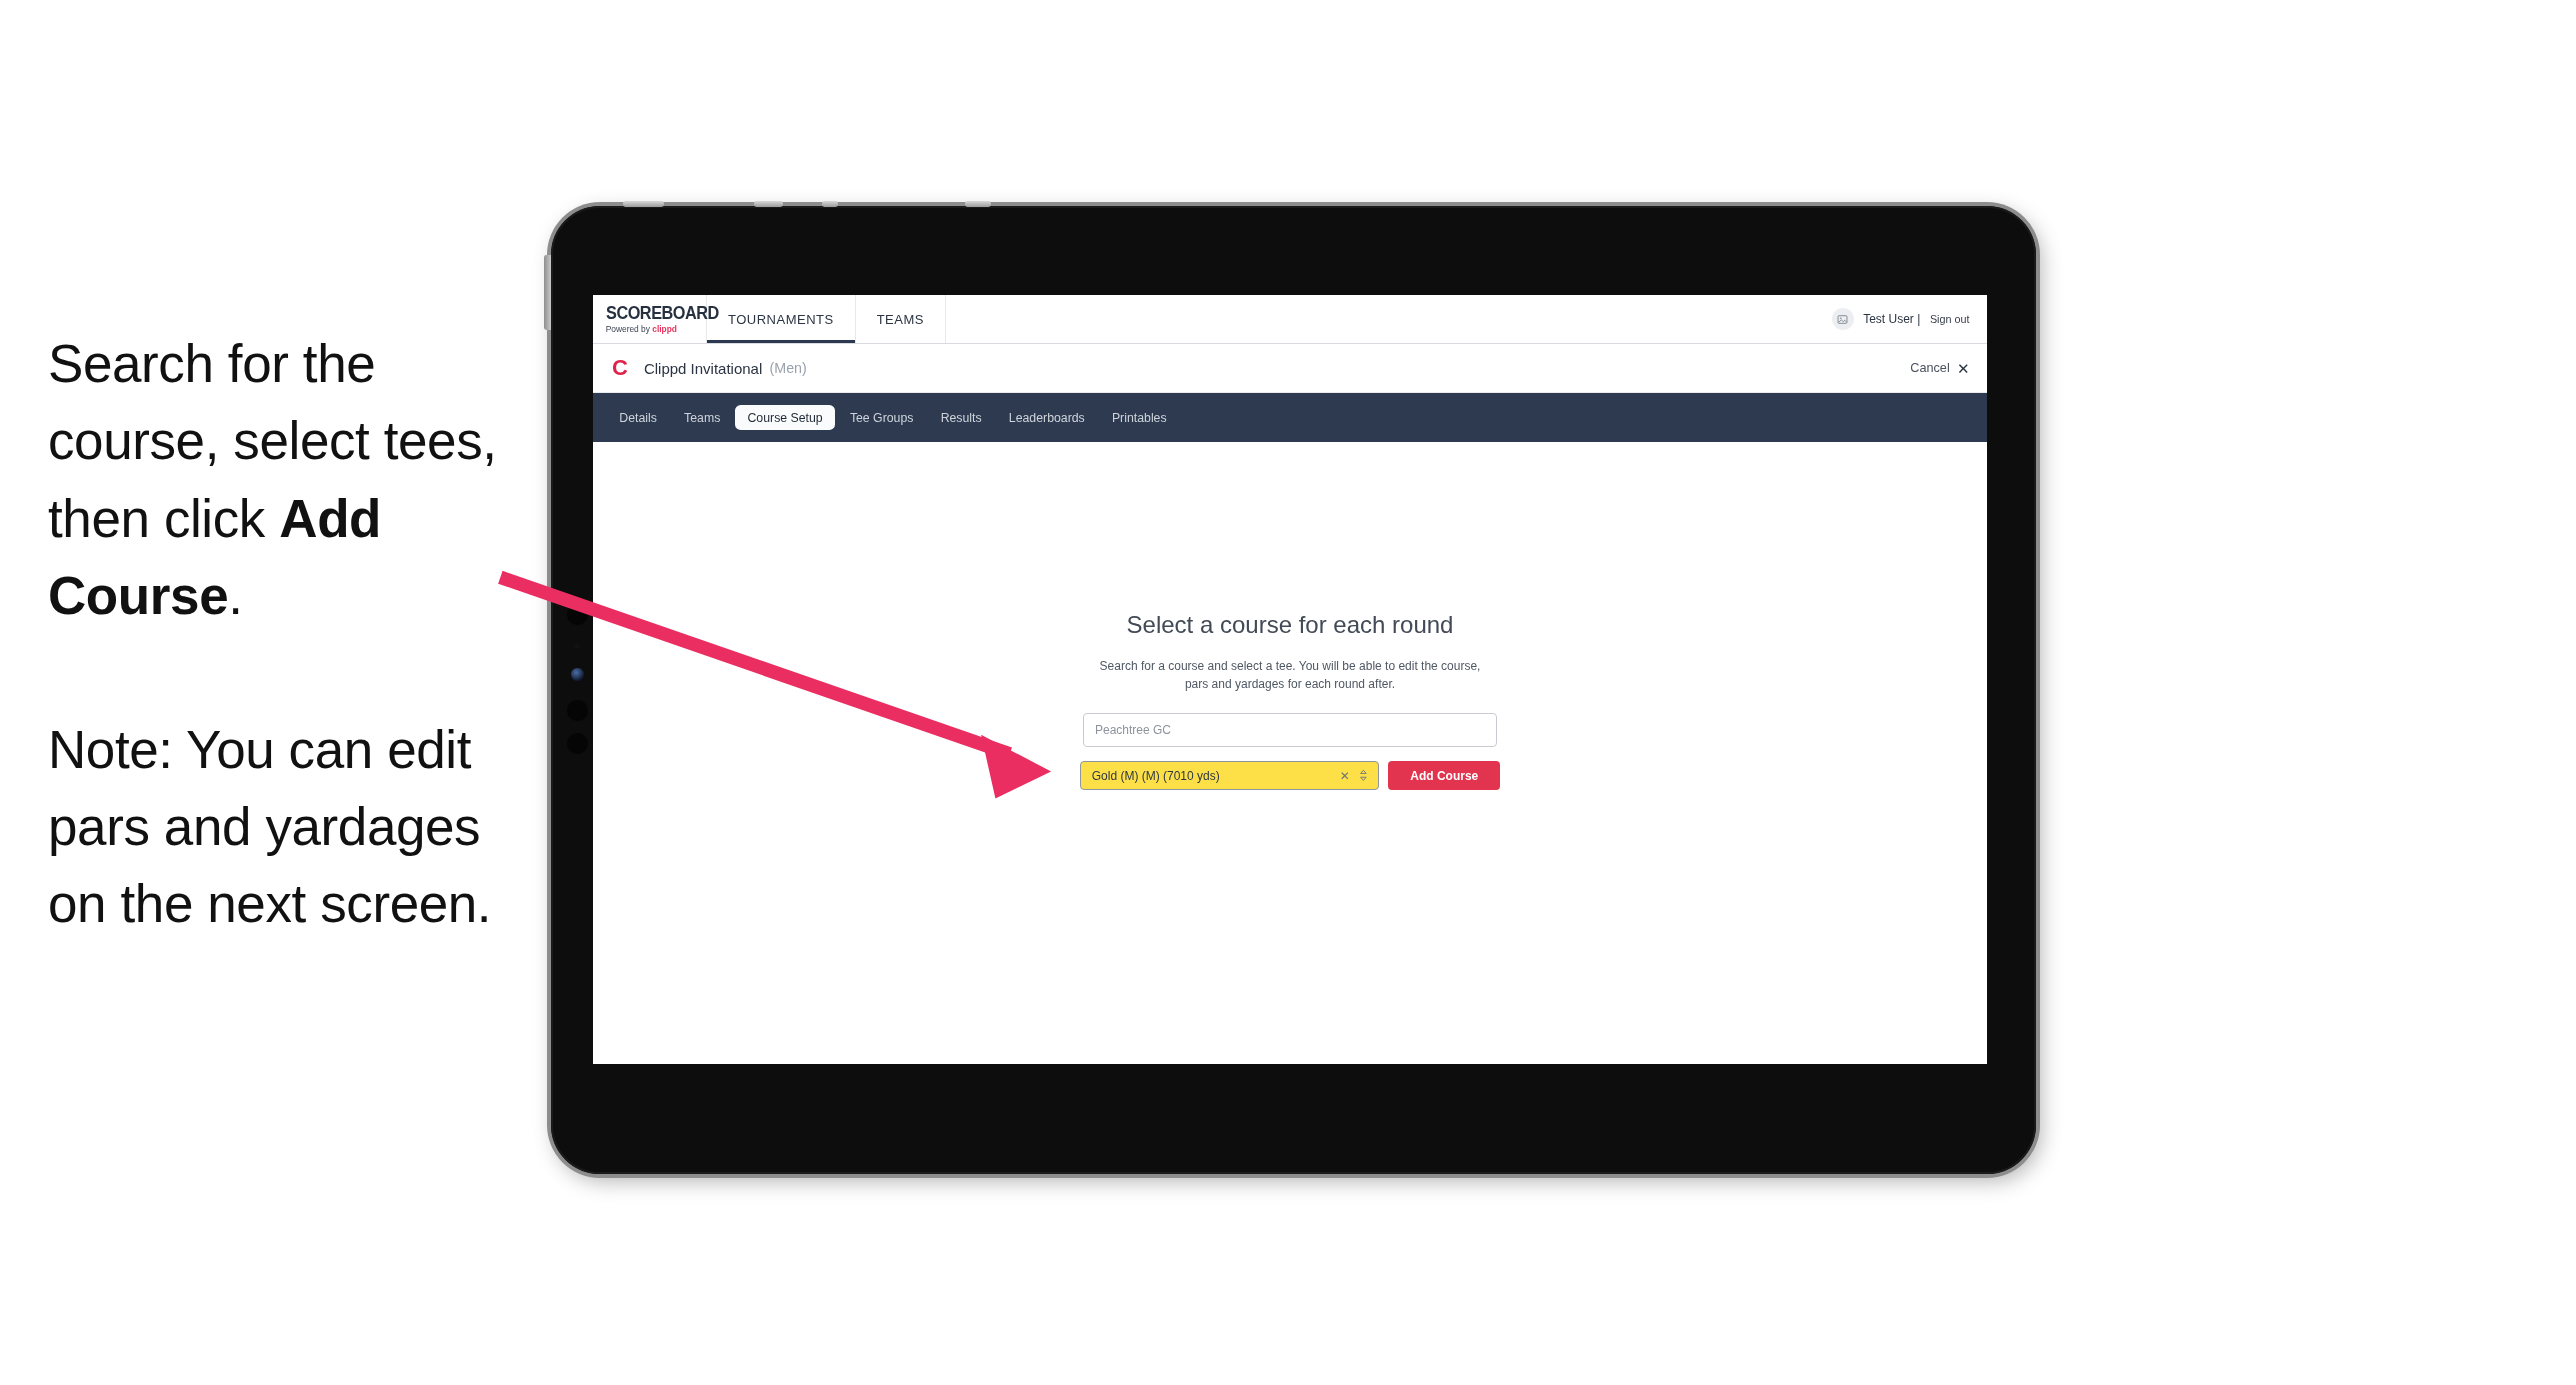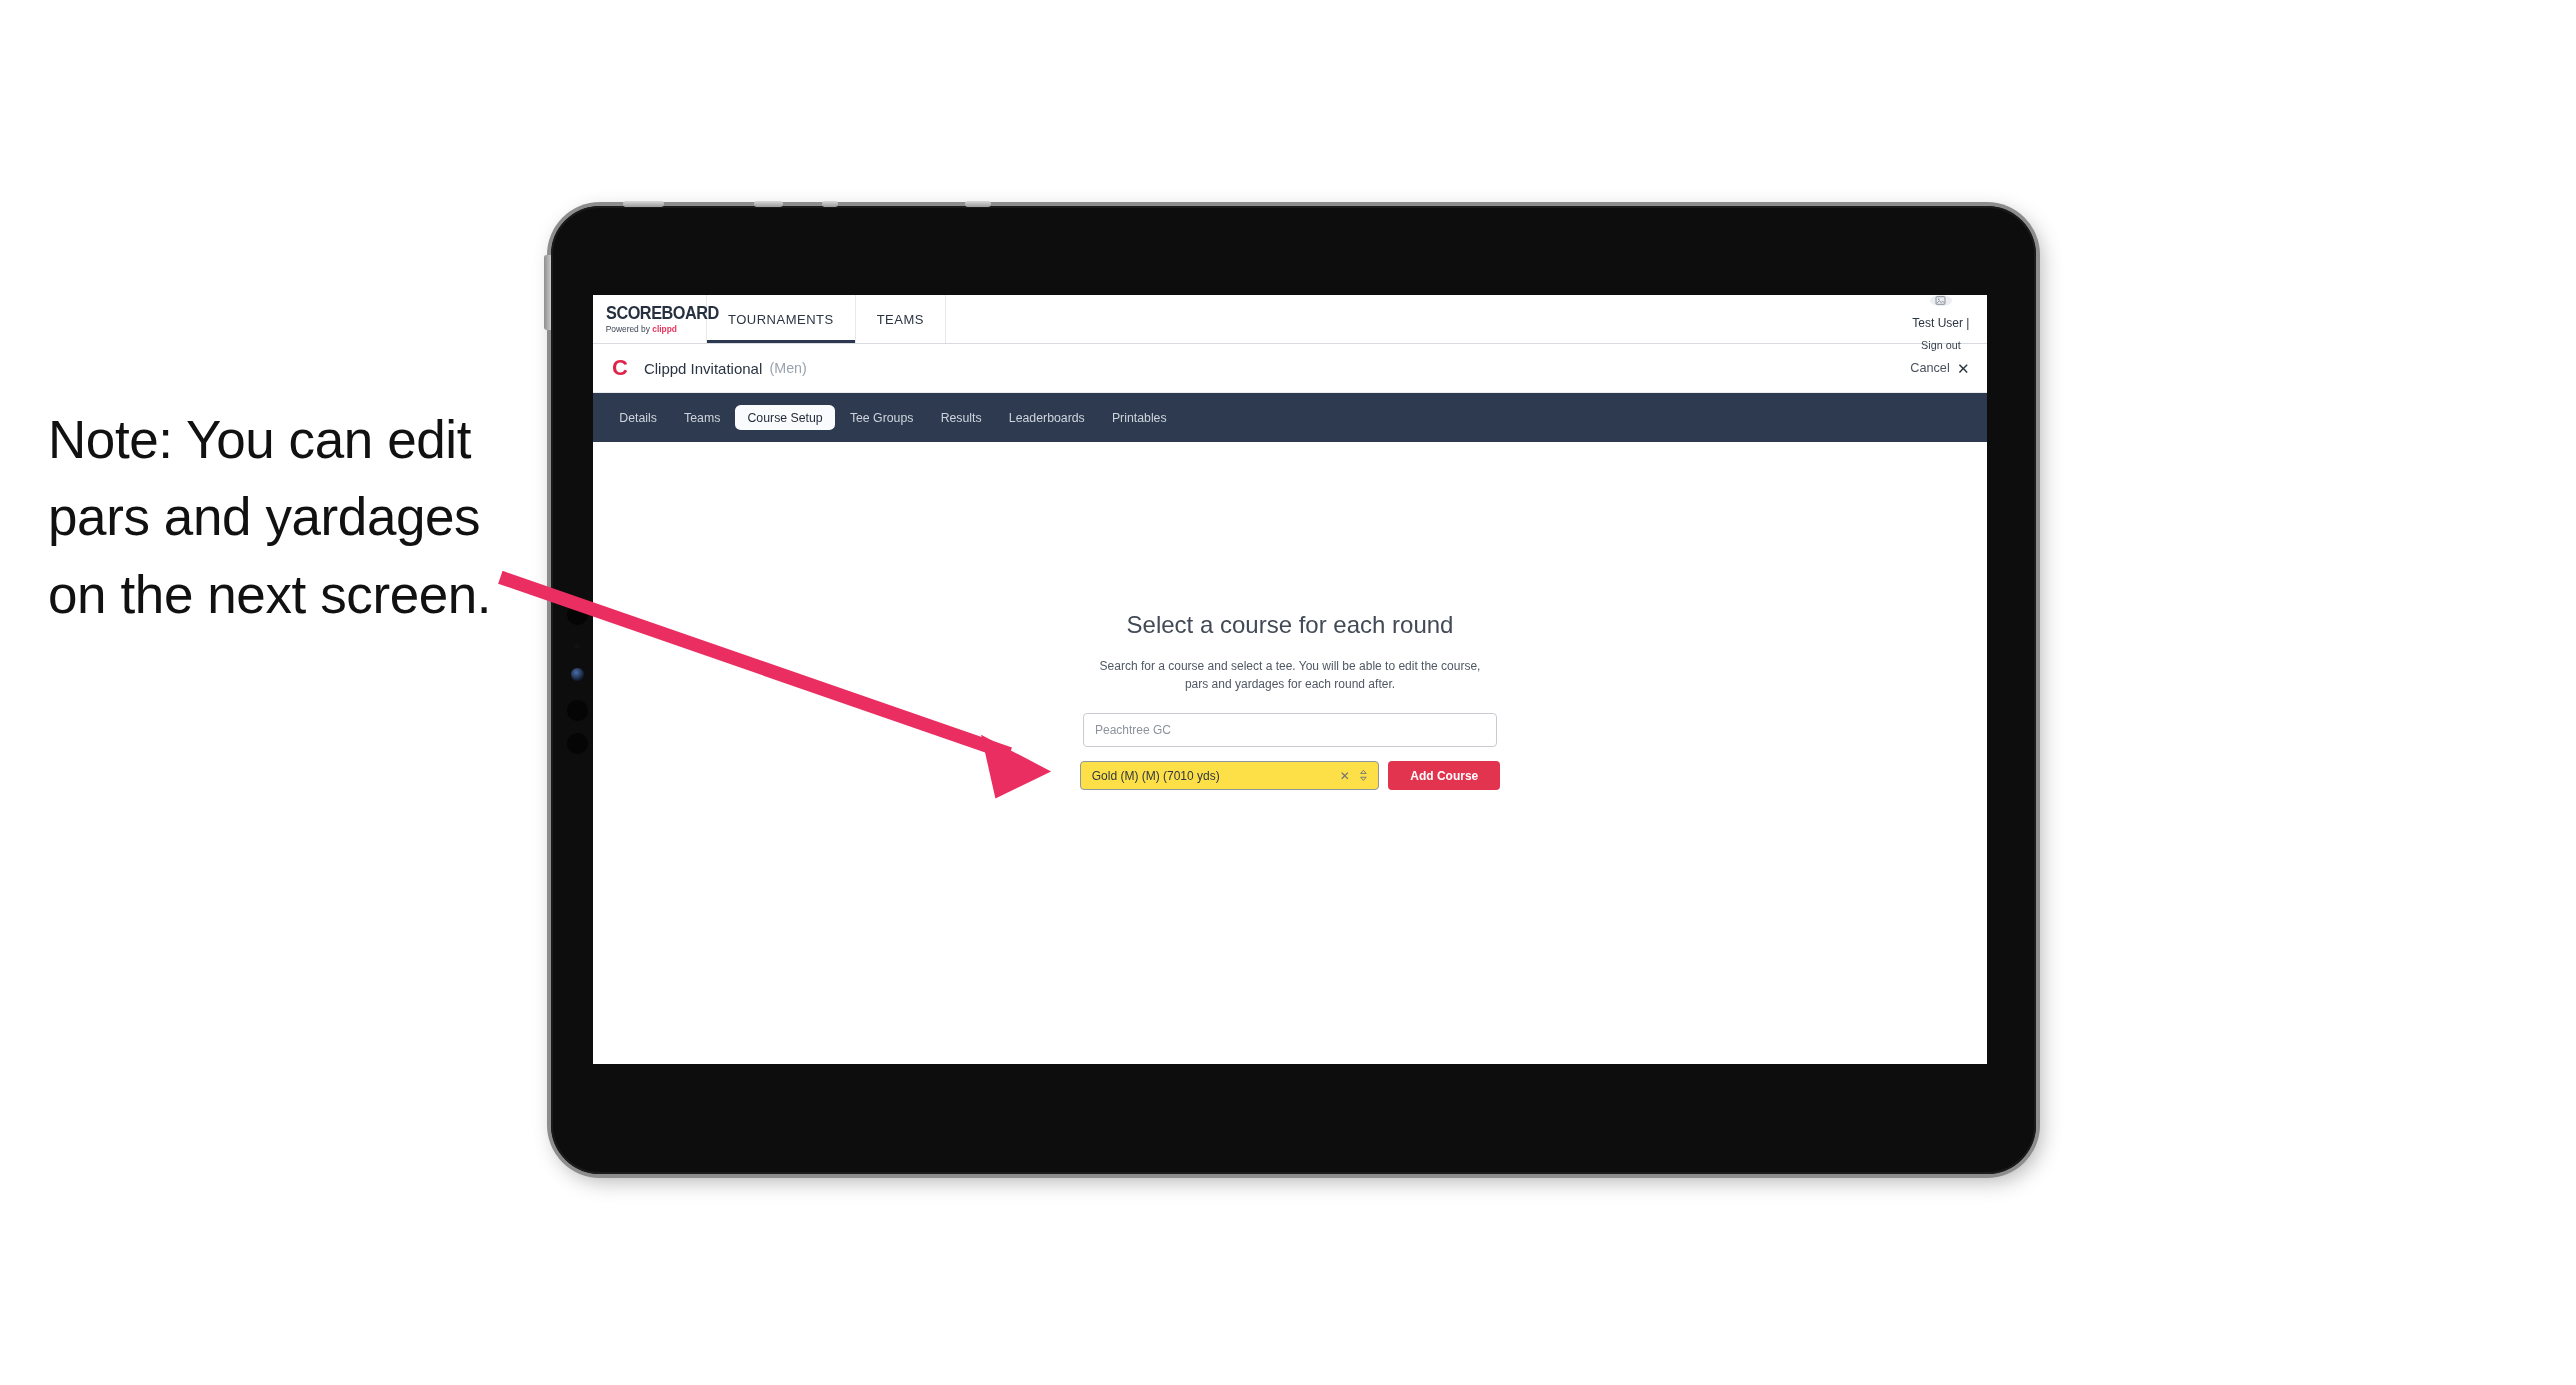--- a/index.html
+++ b/index.html
@@ -154,21 +154,20 @@
     left: 0; right: 0; bottom: 0;
     height: 3.2px;
     background: #2b3850;
   }
   #topbar-spacer { flex: 1; }
   #user-area {
     display: flex;
     align-items: center;
     gap: 9.6px;
     padding-right: 17.5px;
-    flex-direction: column;
   }
   #avatar {
     width: 22px; height: 22px;
     border-radius: 50%;
     background: #eceef1;
     display: flex; align-items: center; justify-content: center;
     color: #7b828d;
     font-size: 10.4px;
   }
   #user-name { font-size: 12px; color: #2b3442; }
@@ -304,20 +303,21 @@
     top: 566px;
     width: 581px;
     height: 239px;
     pointer-events: none;
   }
 </style>
 </head>
 <body>
 
 <div id="annotation-panel">
+  <p class="anno-para"><span>Search for the course, select tees, then click </span><span class="anno-strong">Add Course</span><span>.</span></p>
   <p class="anno-para second">Note: You can edit pars and yardages on the next screen.</p>
 </div>
 
 <div id="tablet">
   <div id="tablet-rim"></div>
 
   <div class="top-btn" id="top-btn-1"></div>
   <div class="top-btn" id="top-btn-2"></div>
   <div class="top-btn" id="top-btn-3"></div>
   <div class="top-btn" id="top-btn-4"></div>

